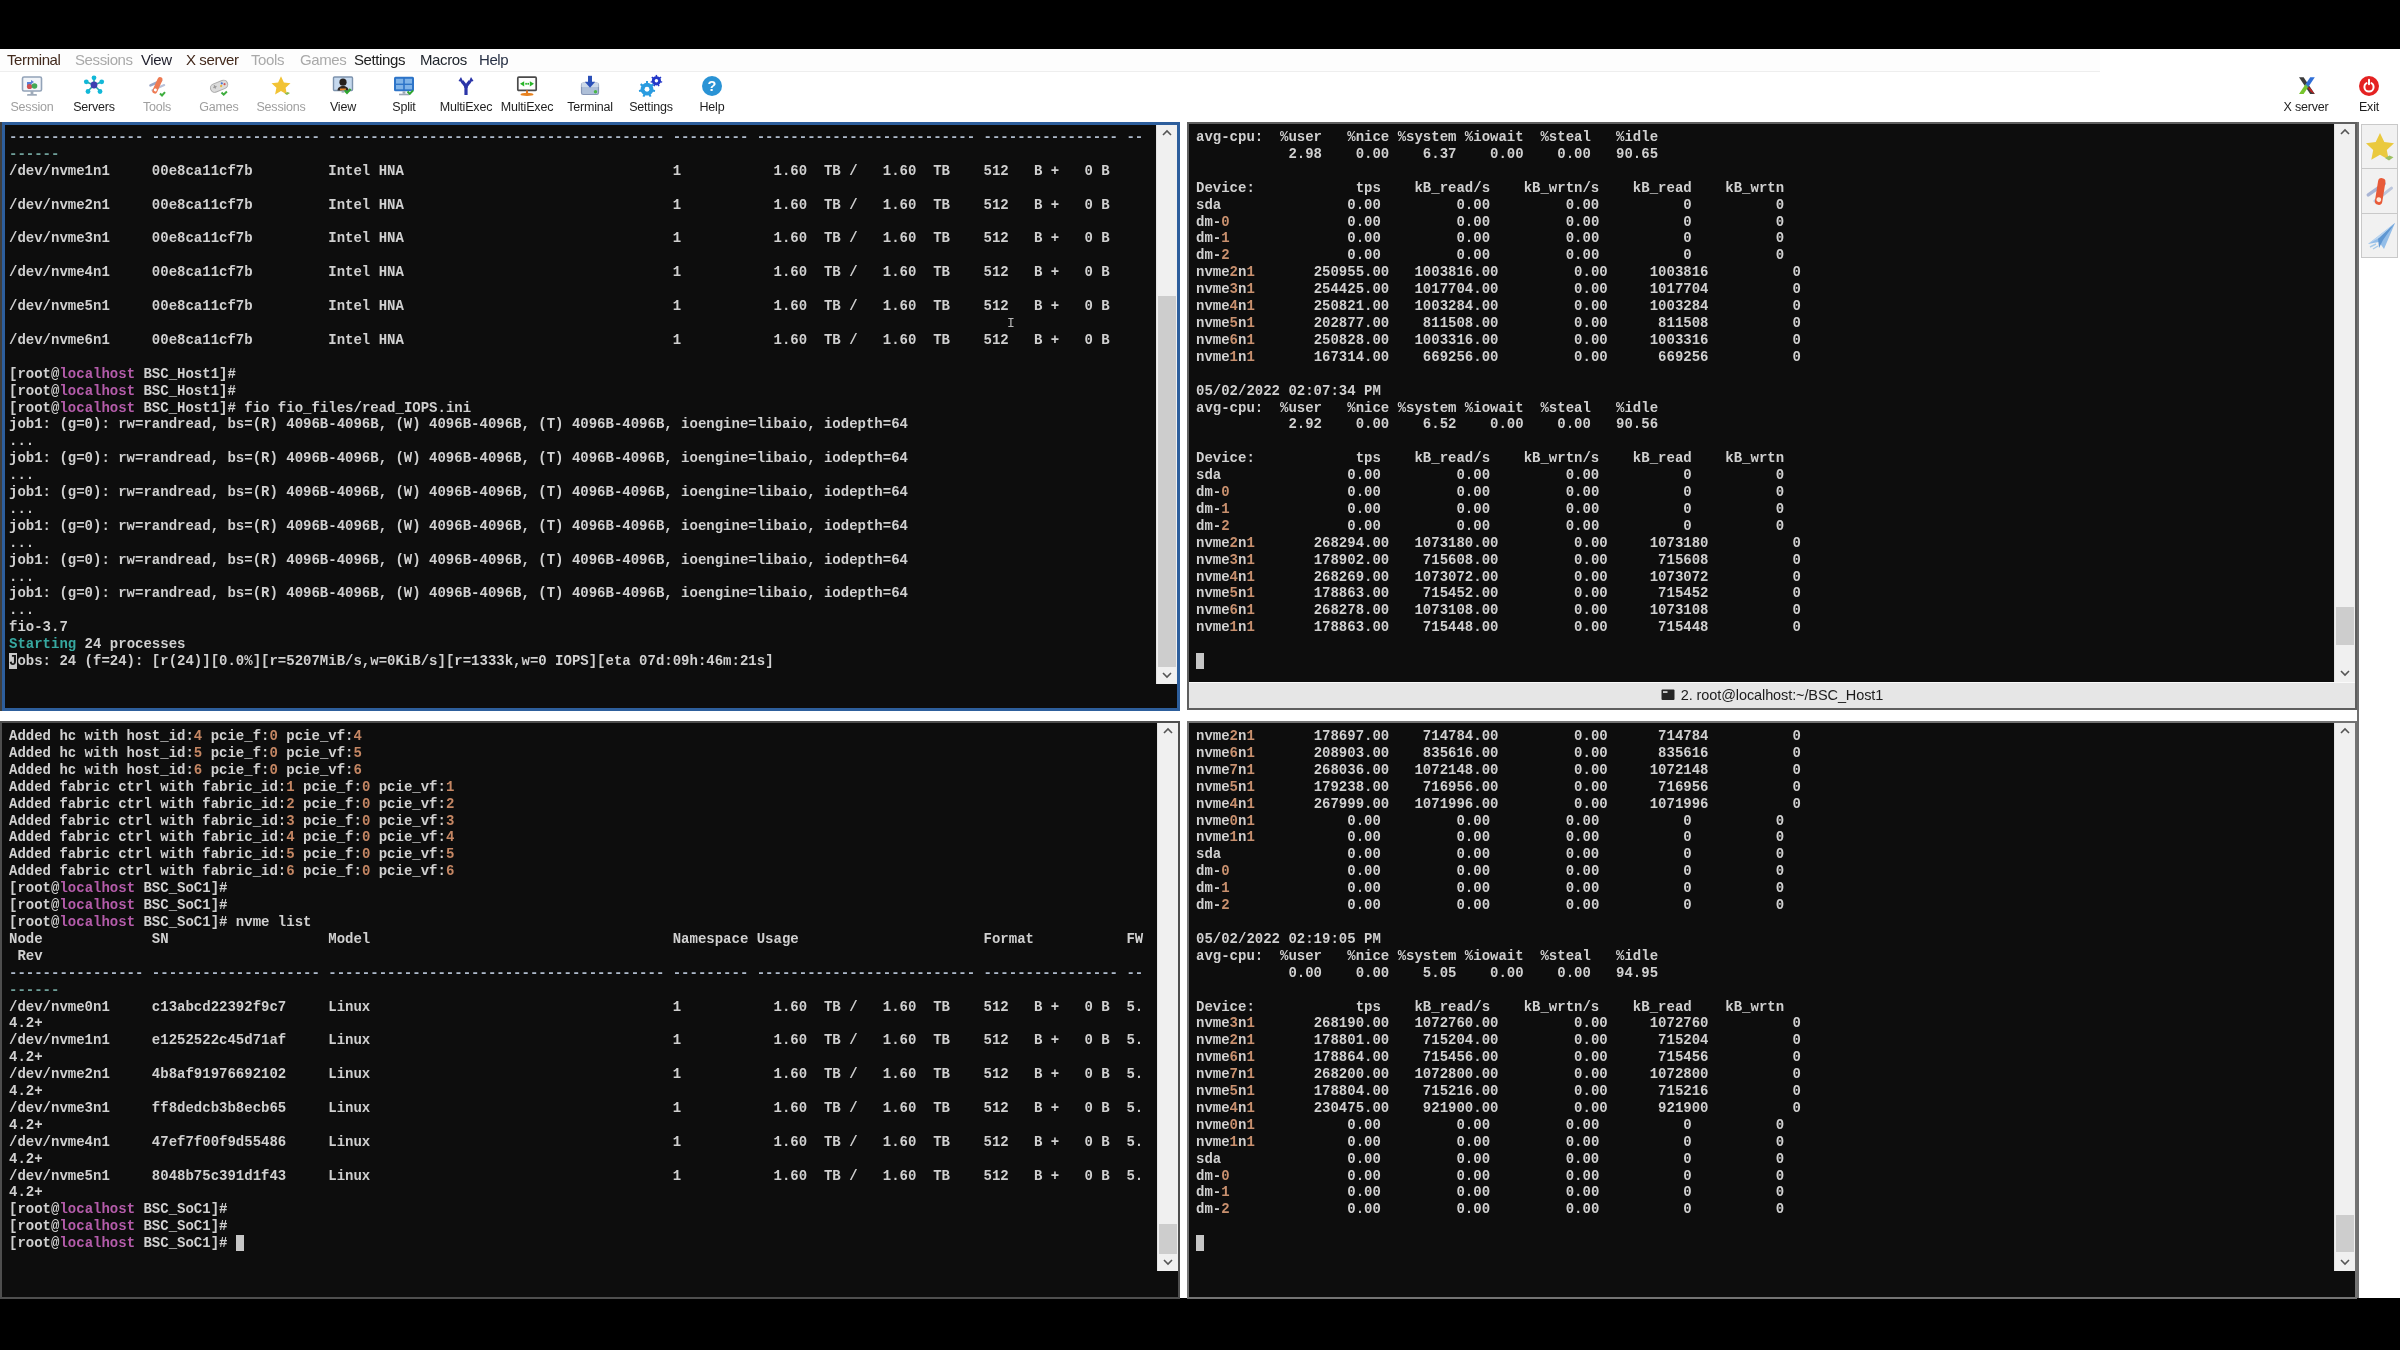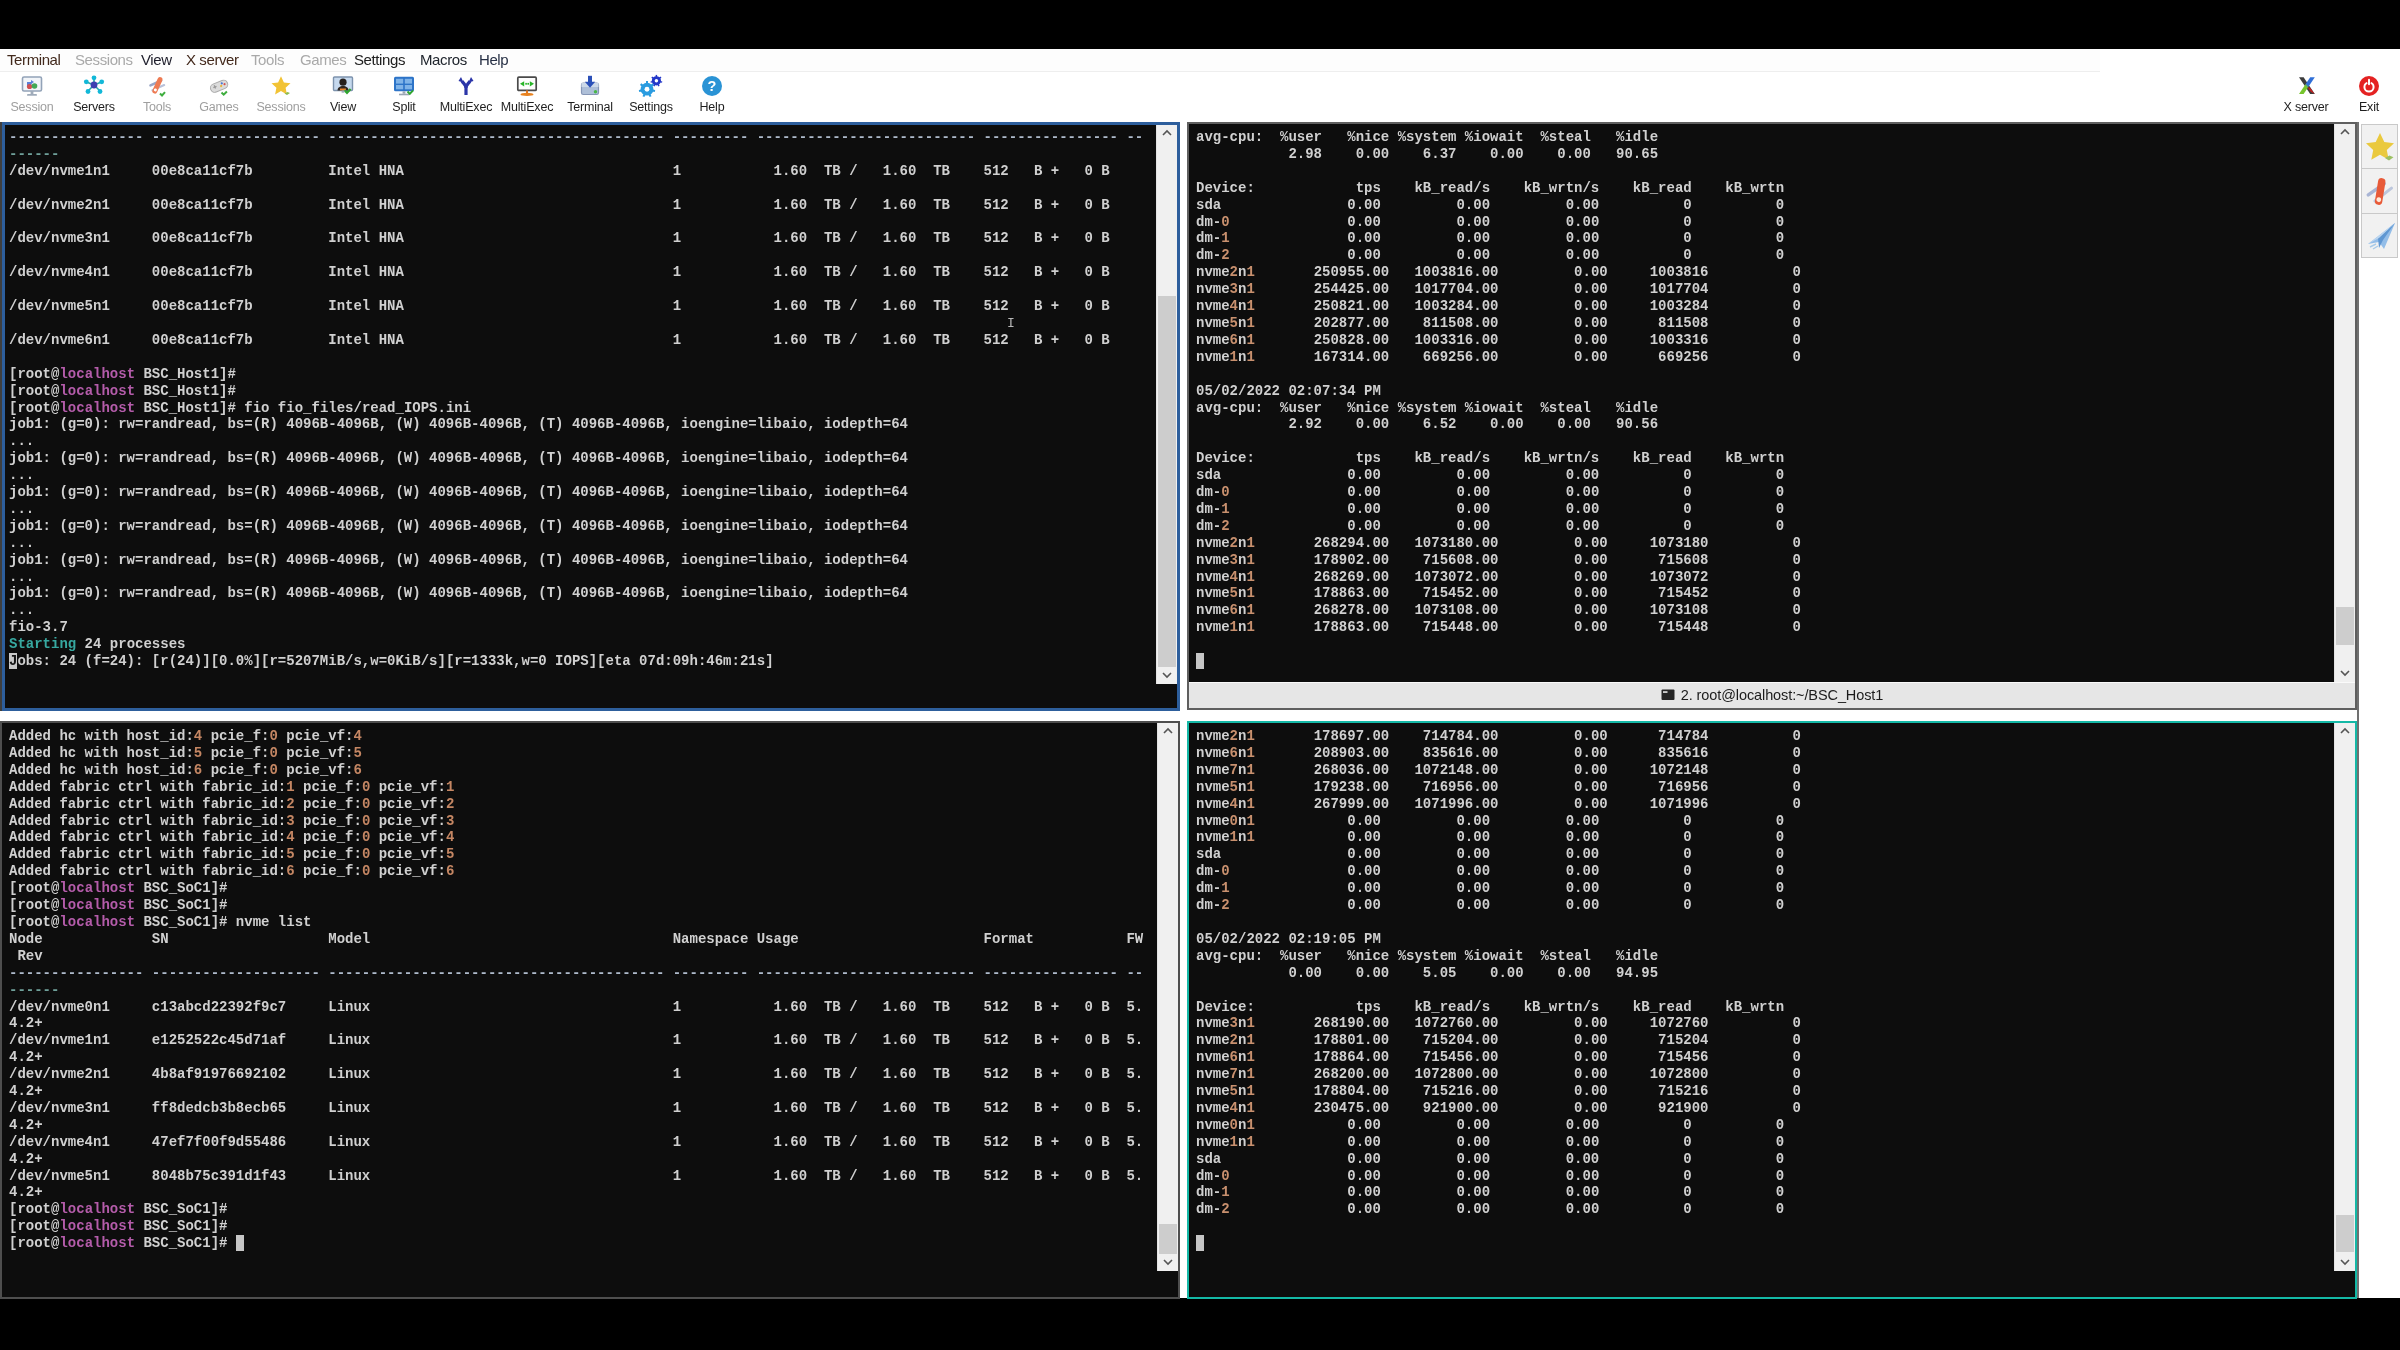--- a/index.html
+++ b/index.html
@@ -360,21 +360,21 @@
           </svg>
         </div>
         <div class="dn">
           <svg class="chev" width="10" height="8">
             <path d="M1 2l4 4 4-4" stroke="#555" stroke-width="1.6" fill="none"></path>
           </svg>
         </div>
       </div>
     </div>
   </div>
-<div class="pane" style="left:1187px;top:721px;width:1170px;height:578px;border:2px solid #14b8a6">
+<div class="pane" style="left:1187px;top:721px;width:1170px;height:578px;border:2px solid #737373">
     <div class="term" style="bottom:26px">
       <pre style="left:7.0px;top:5.0px">nvme<i class="dg">2</i>n<i class="dg">1</i>       178697.00    714784.00         0.00      714784          0
 nvme<i class="dg">6</i>n<i class="dg">1</i>       208903.00    835616.00         0.00      835616          0
 nvme<i class="dg">7</i>n<i class="dg">1</i>       268036.00   1072148.00         0.00     1072148          0
 nvme<i class="dg">5</i>n<i class="dg">1</i>       179238.00    716956.00         0.00      716956          0
 nvme<i class="dg">4</i>n<i class="dg">1</i>       267999.00   1071996.00         0.00     1071996          0
 nvme<i class="dg">0</i>n<i class="dg">1</i>           0.00         0.00         0.00          0          0
 nvme<i class="dg">1</i>n<i class="dg">1</i>           0.00         0.00         0.00          0          0
 sda               0.00         0.00         0.00          0          0
 dm-<i class="dg">0</i>              0.00         0.00         0.00          0          0

